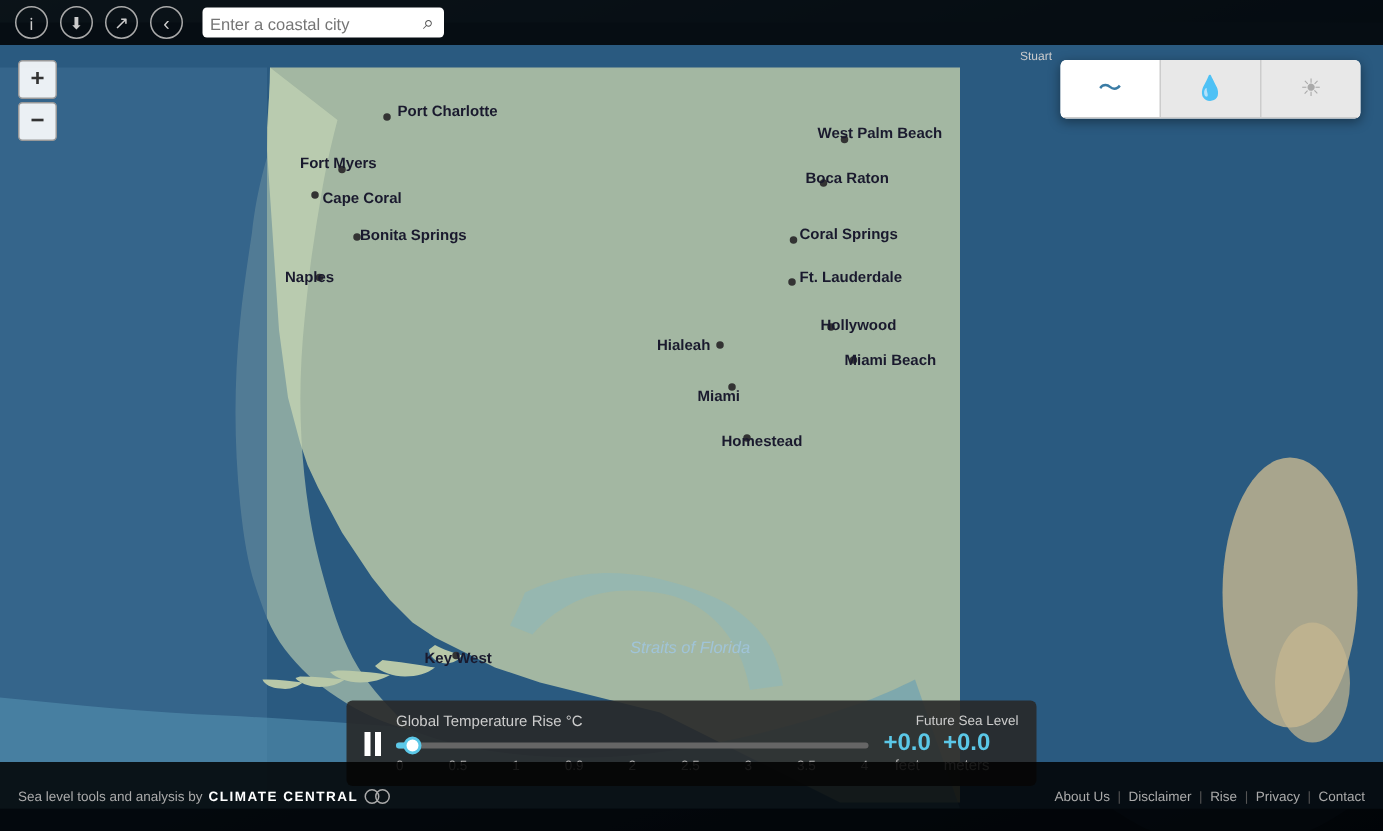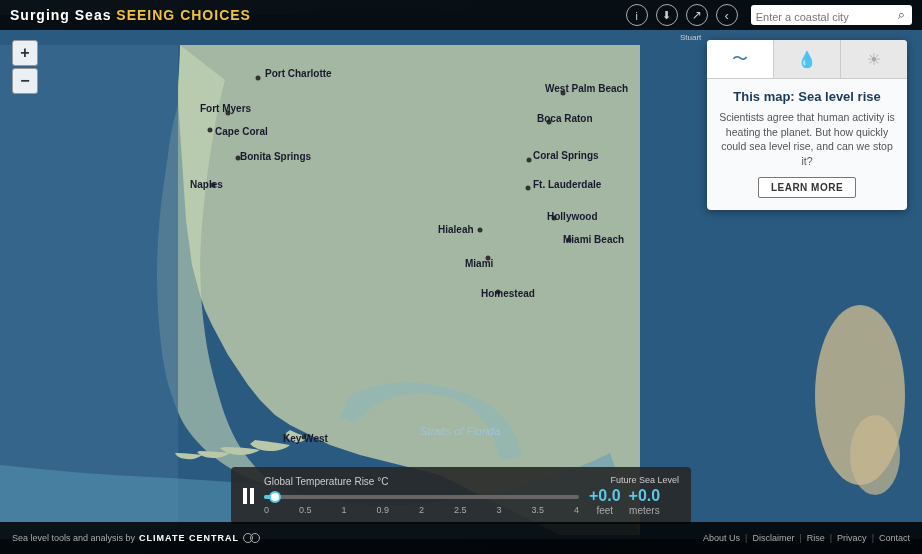--- a/index.html
+++ b/index.html
@@ -263,21 +263,21 @@
     .fsl-unit {
       font-size: 10px;
       color: #aaa;
       display: block;
     }
 
     
     #footer {
       position: absolute;
       bottom: 0; left: 0; right: 0;
-      height: 32px;
+      height: 46px;
       background: rgba(0,0,0,0.85);
       display: flex;
       align-items: center;
       justify-content: space-between;
       padding: 0 12px;
       z-index: 100;
     }
     #footer-left {
       font-size: 9px;
       color: #aaa;
@@ -410,23 +410,20 @@
     <text x="481" y="282" class="city-label" font-size="9.5" fill="#1a1a2e" font-family="Arial,sans-serif" font-weight="bold">Homestead</text>
     <text x="283" y="427" class="city-label" font-size="9.5" fill="#1a1a2e" font-family="Arial,sans-serif" font-weight="bold">Key West</text>
 
     <text x="420" y="420" class="water-label" font-size="11" fill="#a8c8d8" font-family="Arial,sans-serif" font-style="italic">Straits of Florida</text>
 
     <text x="680" y="25" font-size="8" fill="#ccc" font-family="Arial,sans-serif">Stuart</text>
   </svg>
 </div>
 
 <div id="header">
-  <div id="header-title">
-    <span style="color: white;">Surging Seas </span><span style="color: rgb(240, 192, 64);">SEEING CHOICES</span>
-  </div>
   <div id="header-icons">
     <div class="header-icon">
       <span>ℹ</span>
     </div>
     <div class="header-icon">
       <span>⬇</span>
     </div>
     <div class="header-icon">
       <span style="font-size:12px;">↗</span>
     </div>
@@ -455,25 +452,20 @@
   <div id="panel-tabs">
     <div class="panel-tab active">
       <span style="font-size:16px; color:#3a7ca5;">〜</span>
     </div>
     <div class="panel-tab">
       <span style="font-size:16px; color:#777;">💧</span>
     </div>
     <div class="panel-tab">
       <span style="font-size:16px; color:#aaa;">☀</span>
     </div>
-  </div>
-  <div id="panel-content">
-    <div id="panel-title">This map: Sea level rise</div>
-    <div id="panel-text">Scientists agree that human activity is heating the planet. But how quickly could sea level rise, and can we stop it?</div>
-    <button id="learn-more-btn">LEARN MORE</button>
   </div>
 </div>
 
 <div id="bottom-controls">
   <button id="pause-btn">
     <div id="pause-icon">
       <span class="pause-bar"></span>
       <span class="pause-bar"></span>
     </div>
   </button>

